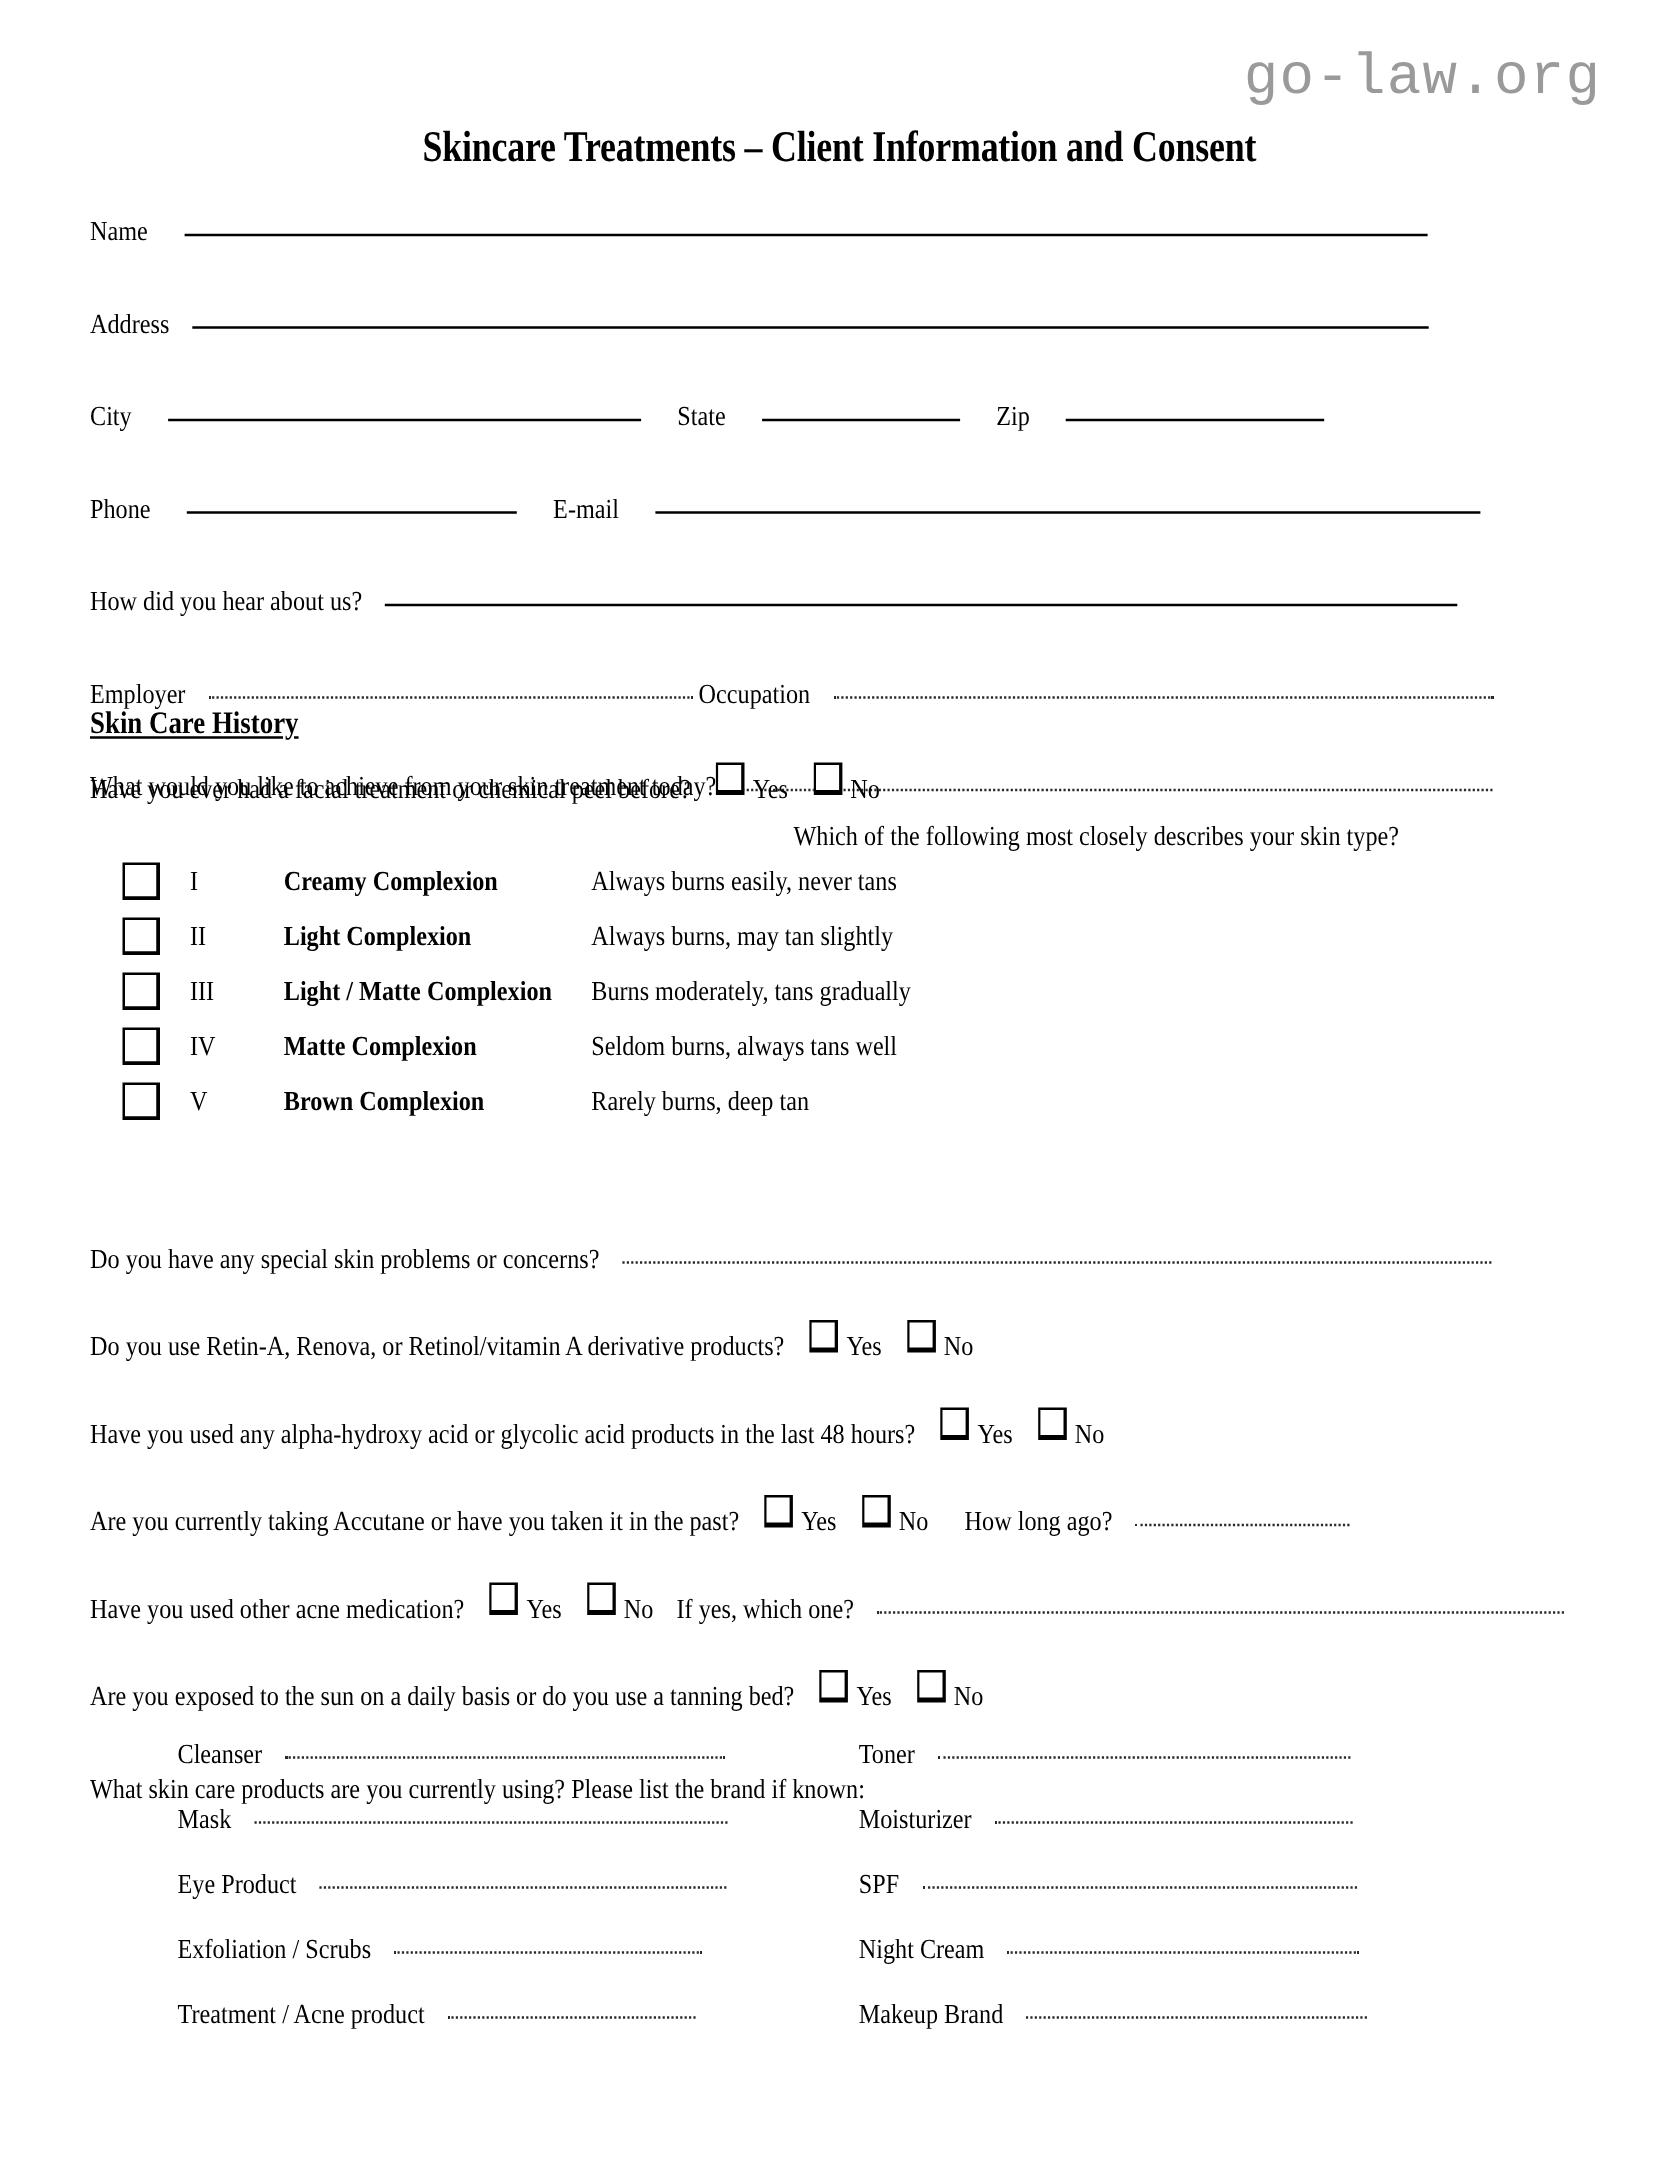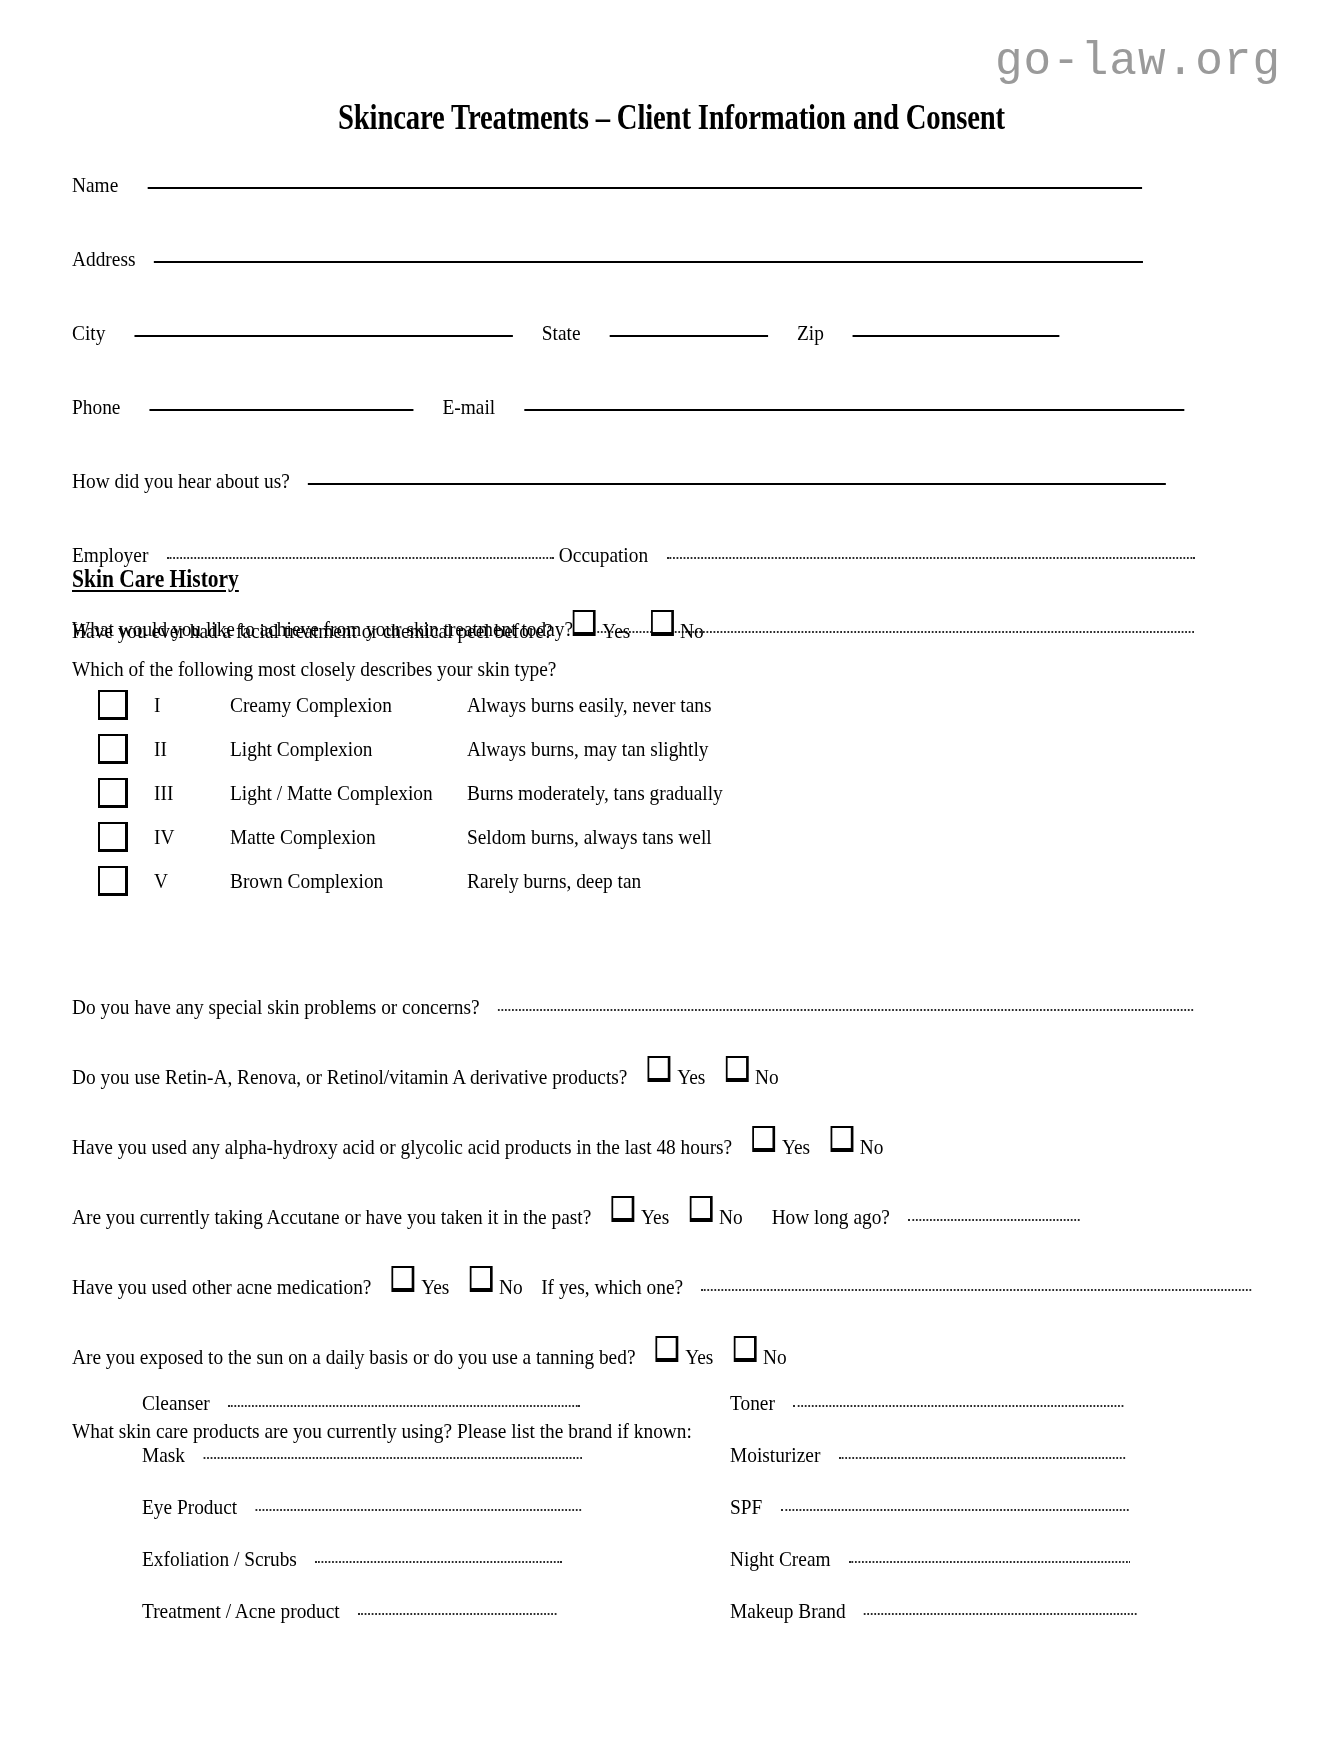--- a/index.html
+++ b/index.html
@@ -125,21 +125,21 @@
     border-collapse: collapse;
   }
   .skin-table td {
     font-size: 22px;
     padding: 0 0 14px 0;
     vertical-align: middle;
     white-space: nowrap;
   }
   .skin-table .c-box   { width: 56px; }
   .skin-table .c-rom   { width: 74px; }
-  .skin-table .c-name  { width: 218px; }
+  .skin-table .c-name  { width: 218px; font-weight: bold; }
   .skin-table .c-desc  { width: 320px; margin-left: 26px; }
   .sk-txt {
     display: inline-block;
     transform: scaleX(0.88);
     transform-origin: left center;
   }
   .skin-table .cb {
     width: 30px; height: 30px;
     border-width: 2px;
     border-right-width: 3px;
@@ -150,21 +150,20 @@
   
   .products {
     position: absolute;
     left: 142px;
     top: 1390px;
     width: 1090px;
   }
   .prod-row {
     display: flex;
     margin-bottom: 26px;
-    gap: 43px;
   }
   .prod-cell {
     flex: 0 0 50%;
     font-size: 22px;
     white-space: nowrap;
   }
   .prod-inner {
     display: inline-block;
     transform: scaleX(0.88);
     transform-origin: left center;
@@ -246,21 +245,21 @@
       <span class="lbl">Have you ever had a facial treatment or chemical peel before?</span>
       <span class="gap-sm"></span>
       <span class="cb cb-lift"></span>
       <span class="lbl">Yes</span>
       <span class="gap-sm"></span>
       <span class="cb cb-lift"></span>
       <span class="lbl">No</span>
     </div>
   </div>
 
-  <div class="body" style="top:658px;">
+  <div class="body" style="top:658px;text-align:right;">
     <div class="ln">
       <span class="lbl">Which of the following most closely describes your skin type?</span>
     </div>
   </div>
 
   <table class="skin-table">
     <tbody>
       <tr>
         <td class="c-box">
           <span class="cb"></span></td>

